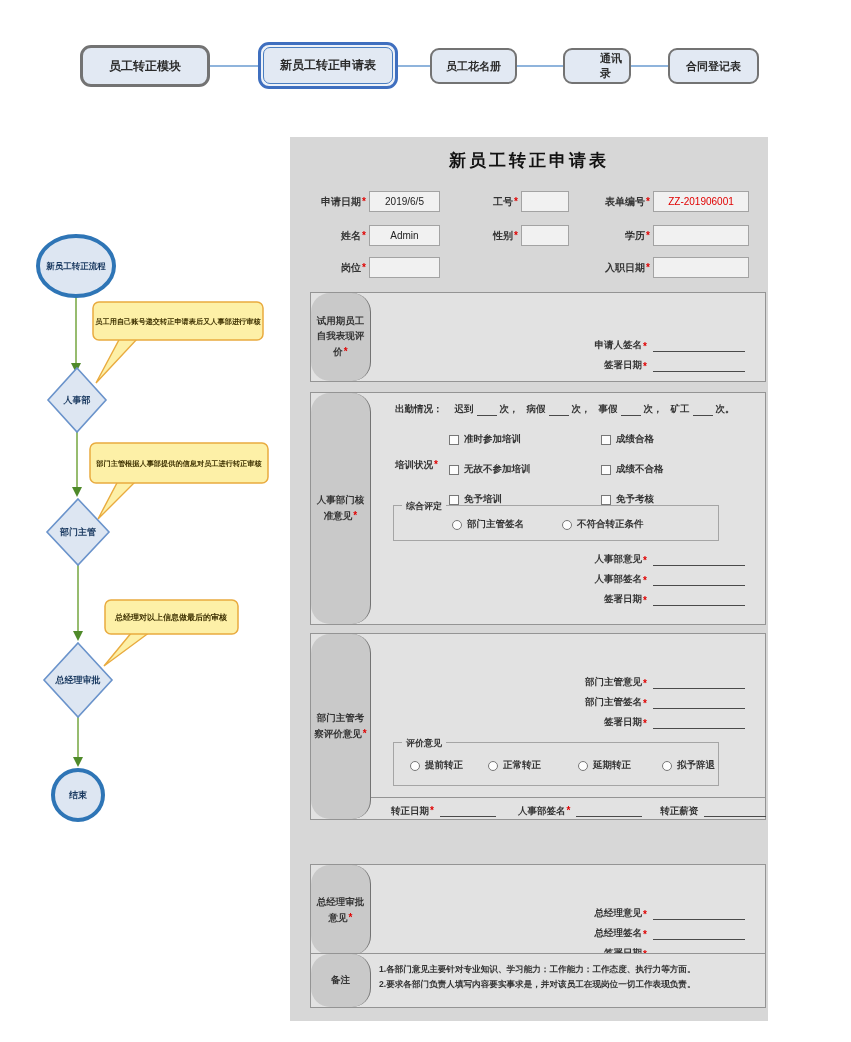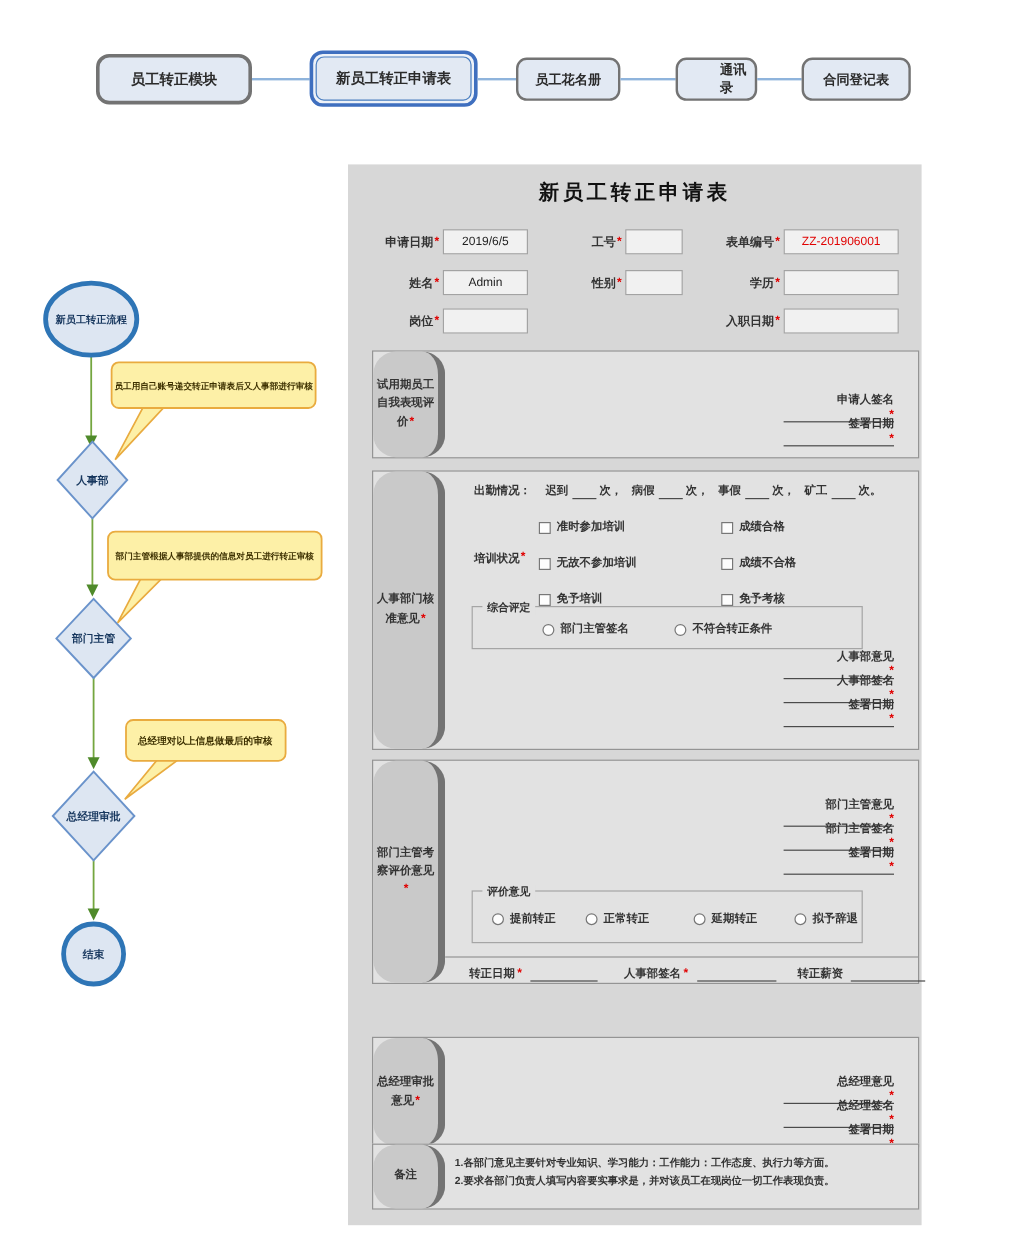--- a/index.html
+++ b/index.html
@@ -24,47 +24,47 @@
   .form-title { position:absolute; left:0; right:0; top:12px; text-align:center;
                 font-size:17px; font-weight:bold; color:#111; letter-spacing:3px; }
   .flabel { position:absolute; font-size:10px; font-weight:bold; color:#333;
             display:flex; justify-content:flex-end; align-items:center; height:21px; }
   .fbox { position:absolute; height:21px; background:#f1f1f1; border:1px solid #a3a3a3;
           font-size:10px; display:flex; align-items:center; justify-content:center; color:#222; }
   .req { color:#e00000; font-weight:bold; font-size:10px; margin-left:1px; }
 
   .sec { position:absolute; left:20px; width:456px; border:1px solid #949494;
          background:#e2e2e2; display:flex; }
-  .sec-label { width:60px; min-width:60px; background:#c9c9c9; border-right:6px solid #737373;
+  .sec-label { width:60px; min-width:60px; background:#c9c9c9; border-right:1px solid #737373;
                display:flex; align-items:center; justify-content:center; text-align:center;
                font-size:9.5px; font-weight:bold; color:#333; line-height:1.55; padding:2px;border-radius:19px; }
   .sec-content { position:relative; flex:1; font-size:9.5px; color:#333; }
 
   .sig-block { position:absolute; right:20px; }
   .sig-row { display:flex; align-items:flex-end; justify-content:flex-end;
-             height:13px; margin-bottom:7px; font-size:9.5px; font-weight:bold; color:#333;flex-direction:column; }
+             height:13px; margin-bottom:7px; font-size:9.5px; font-weight:bold; color:#333; }
   .blank { display:inline-block; width:92px; height:12px; border-bottom:1px solid #4a4a4a; margin-left:6px; }
   .blank-sm { display:inline-block; width:20px; height:11px; border-bottom:1px solid #4a4a4a; margin:0 3px; }
 
   .attend-row { position:absolute; left:24px; top:10px; display:flex; align-items:flex-end;
                 font-weight:bold; white-space:nowrap; }
   .train-label { position:absolute; left:24px; top:66px; font-weight:bold; display:flex; }
   .cb-grid { position:absolute; left:78px; top:40px; }
   .cb-row { display:flex; margin-bottom:17px; }
   .cb-item { display:flex; align-items:center; width:152px; font-weight:bold; }
   .cb { width:10px; height:10px; background:#fdfdfd; border:1px solid #777; margin-right:5px; }
   .radio { width:10px; height:10px; background:#fdfdfd; border:1px solid #777; border-radius:50%; margin-right:5px; }
 
   .fset { position:absolute; border:1px solid #a5a5a5; }
   .fset-legend { position:absolute; top:-6px; left:8px; background:#e2e2e2; padding:0 4px;
                  font-size:9px; font-weight:bold; color:#333; }
   .radio-line { position:absolute; display:flex; align-items:center; font-weight:bold; }
 
   .divider { position:absolute; left:0; right:0; border-top:1px solid #949494; }
-  .conv-row { position:absolute; left:20px; display:flex; align-items:flex-end; font-weight:bold; white-space:nowrap;font-family:Liberation Mono, monospace; }
+  .conv-row { position:absolute; left:20px; display:flex; align-items:flex-start; font-weight:bold; white-space:nowrap; }
 
   .notes { position:absolute; left:8px; top:8px; right:6px; font-size:8.6px; font-weight:bold;
            color:#333; line-height:1.8; }
 </style>
 </head>
 <body>
 
 <div class="page">
 
   <div class="tab tab-big" style="left:80px; top:45px; width:130px; height:42px;">

